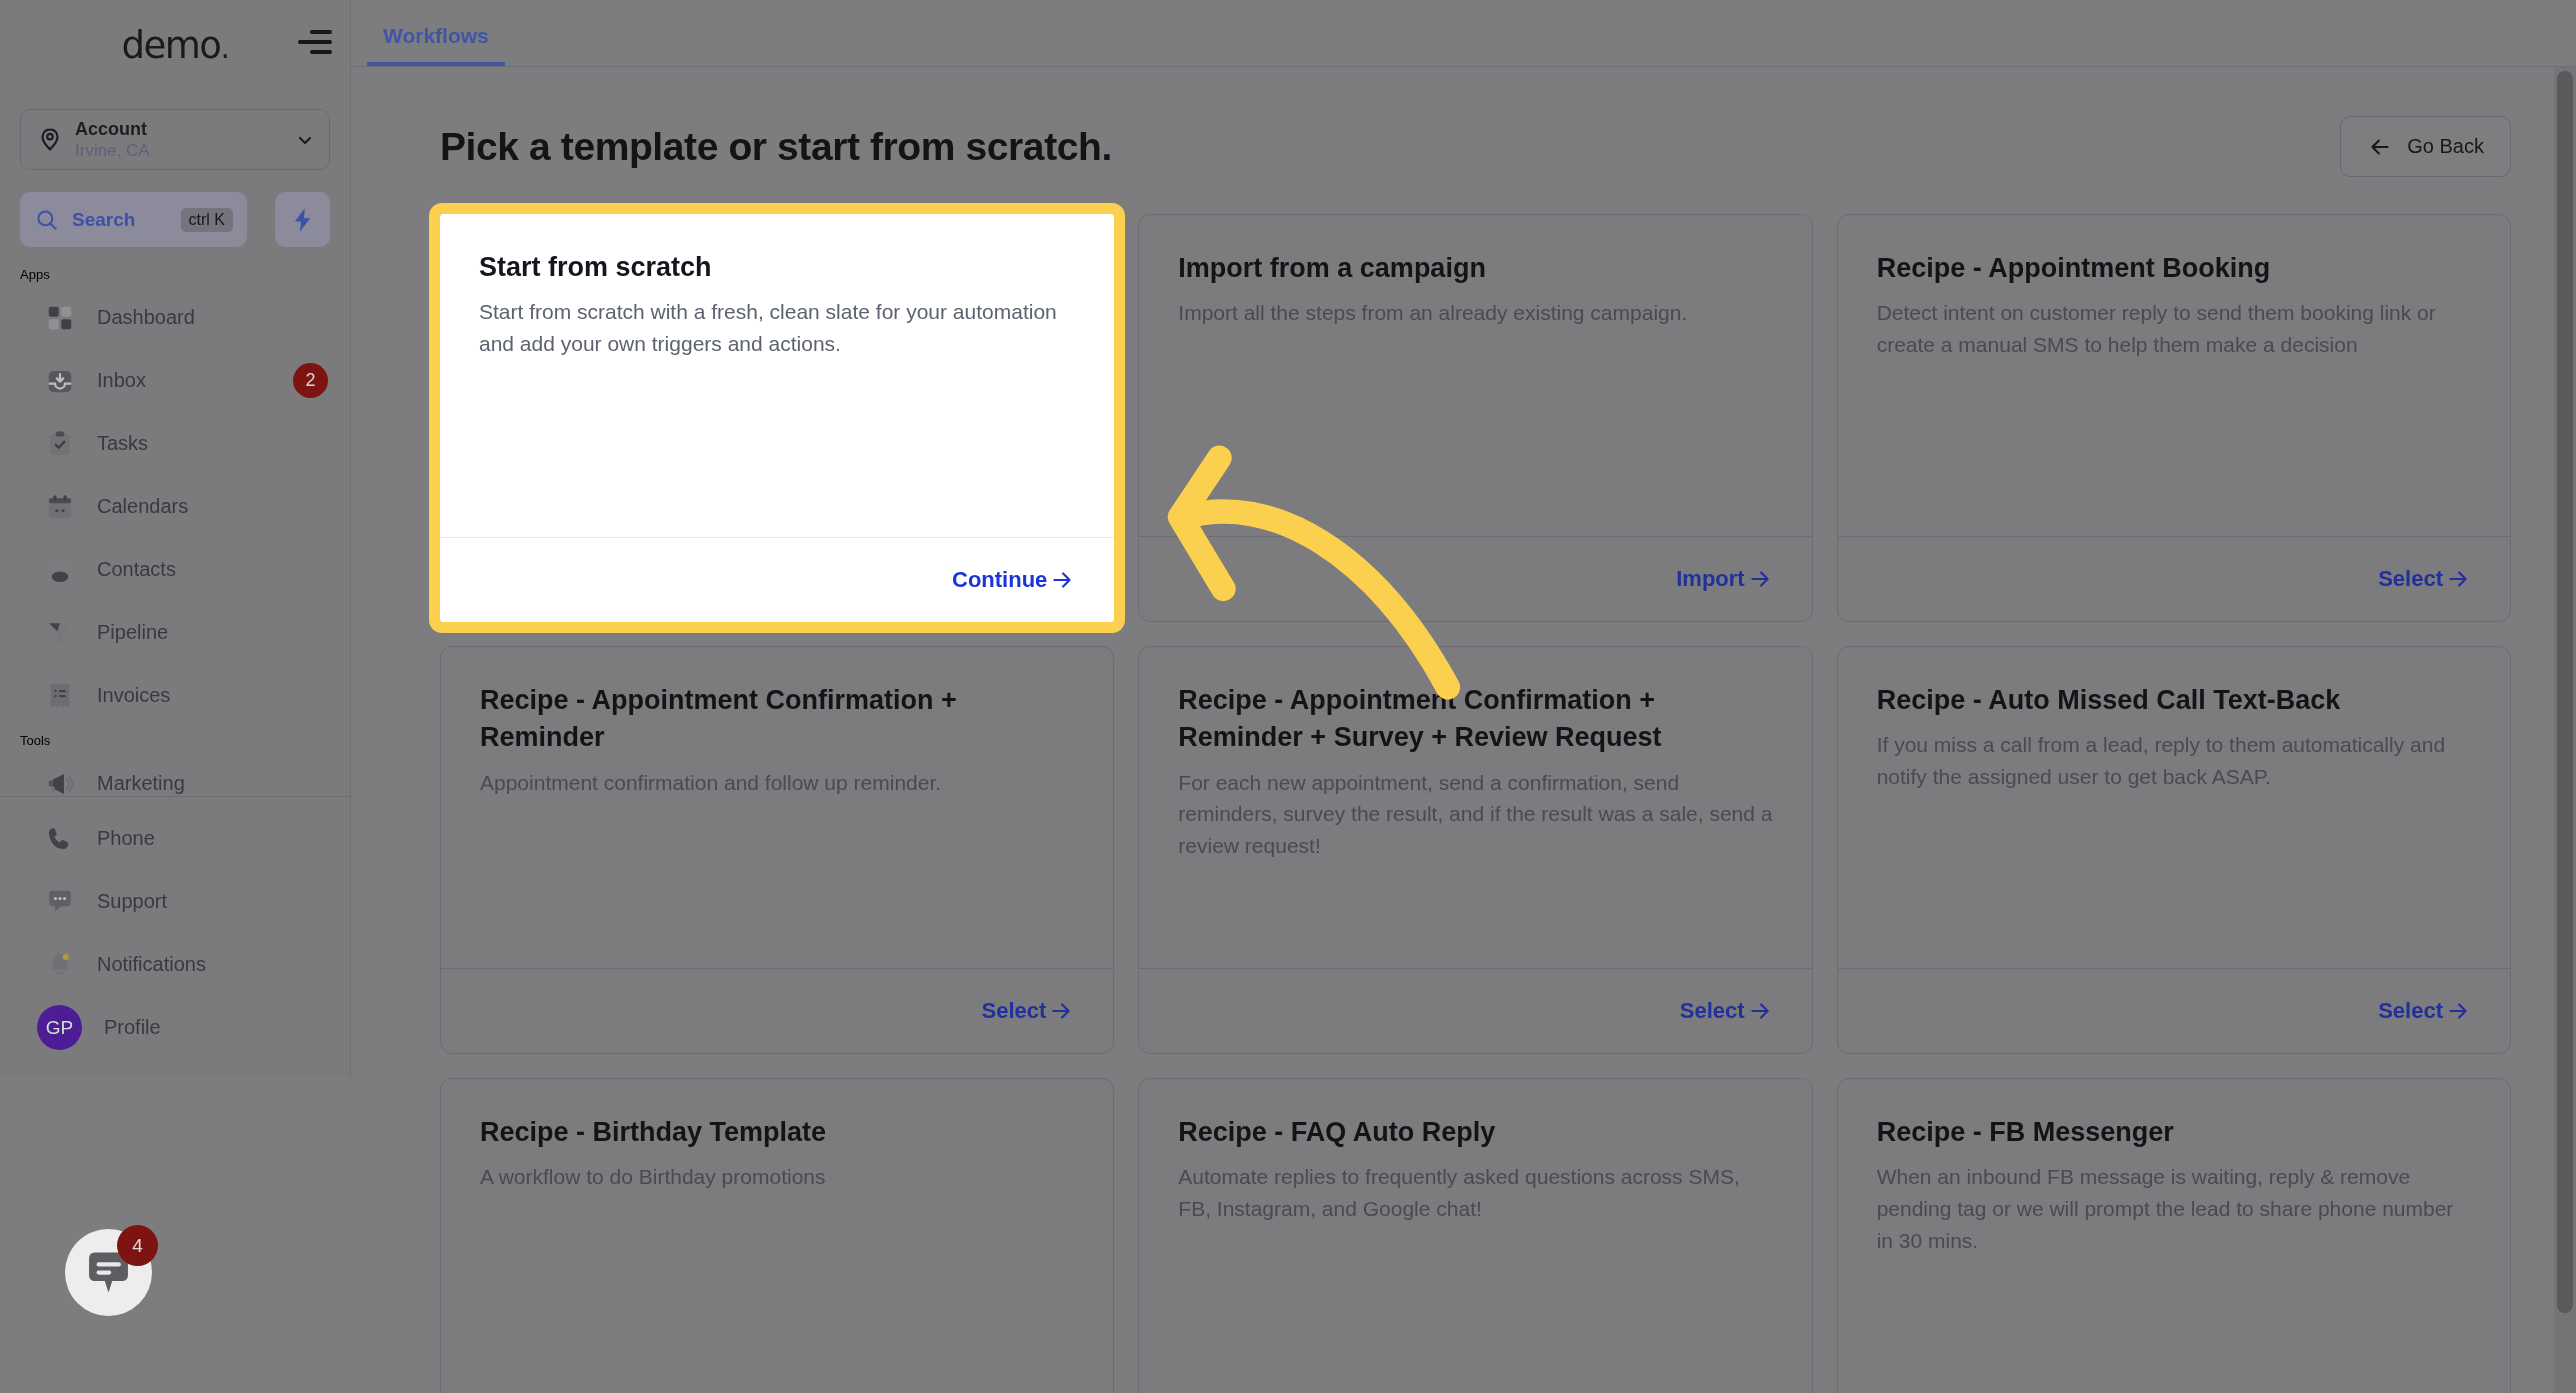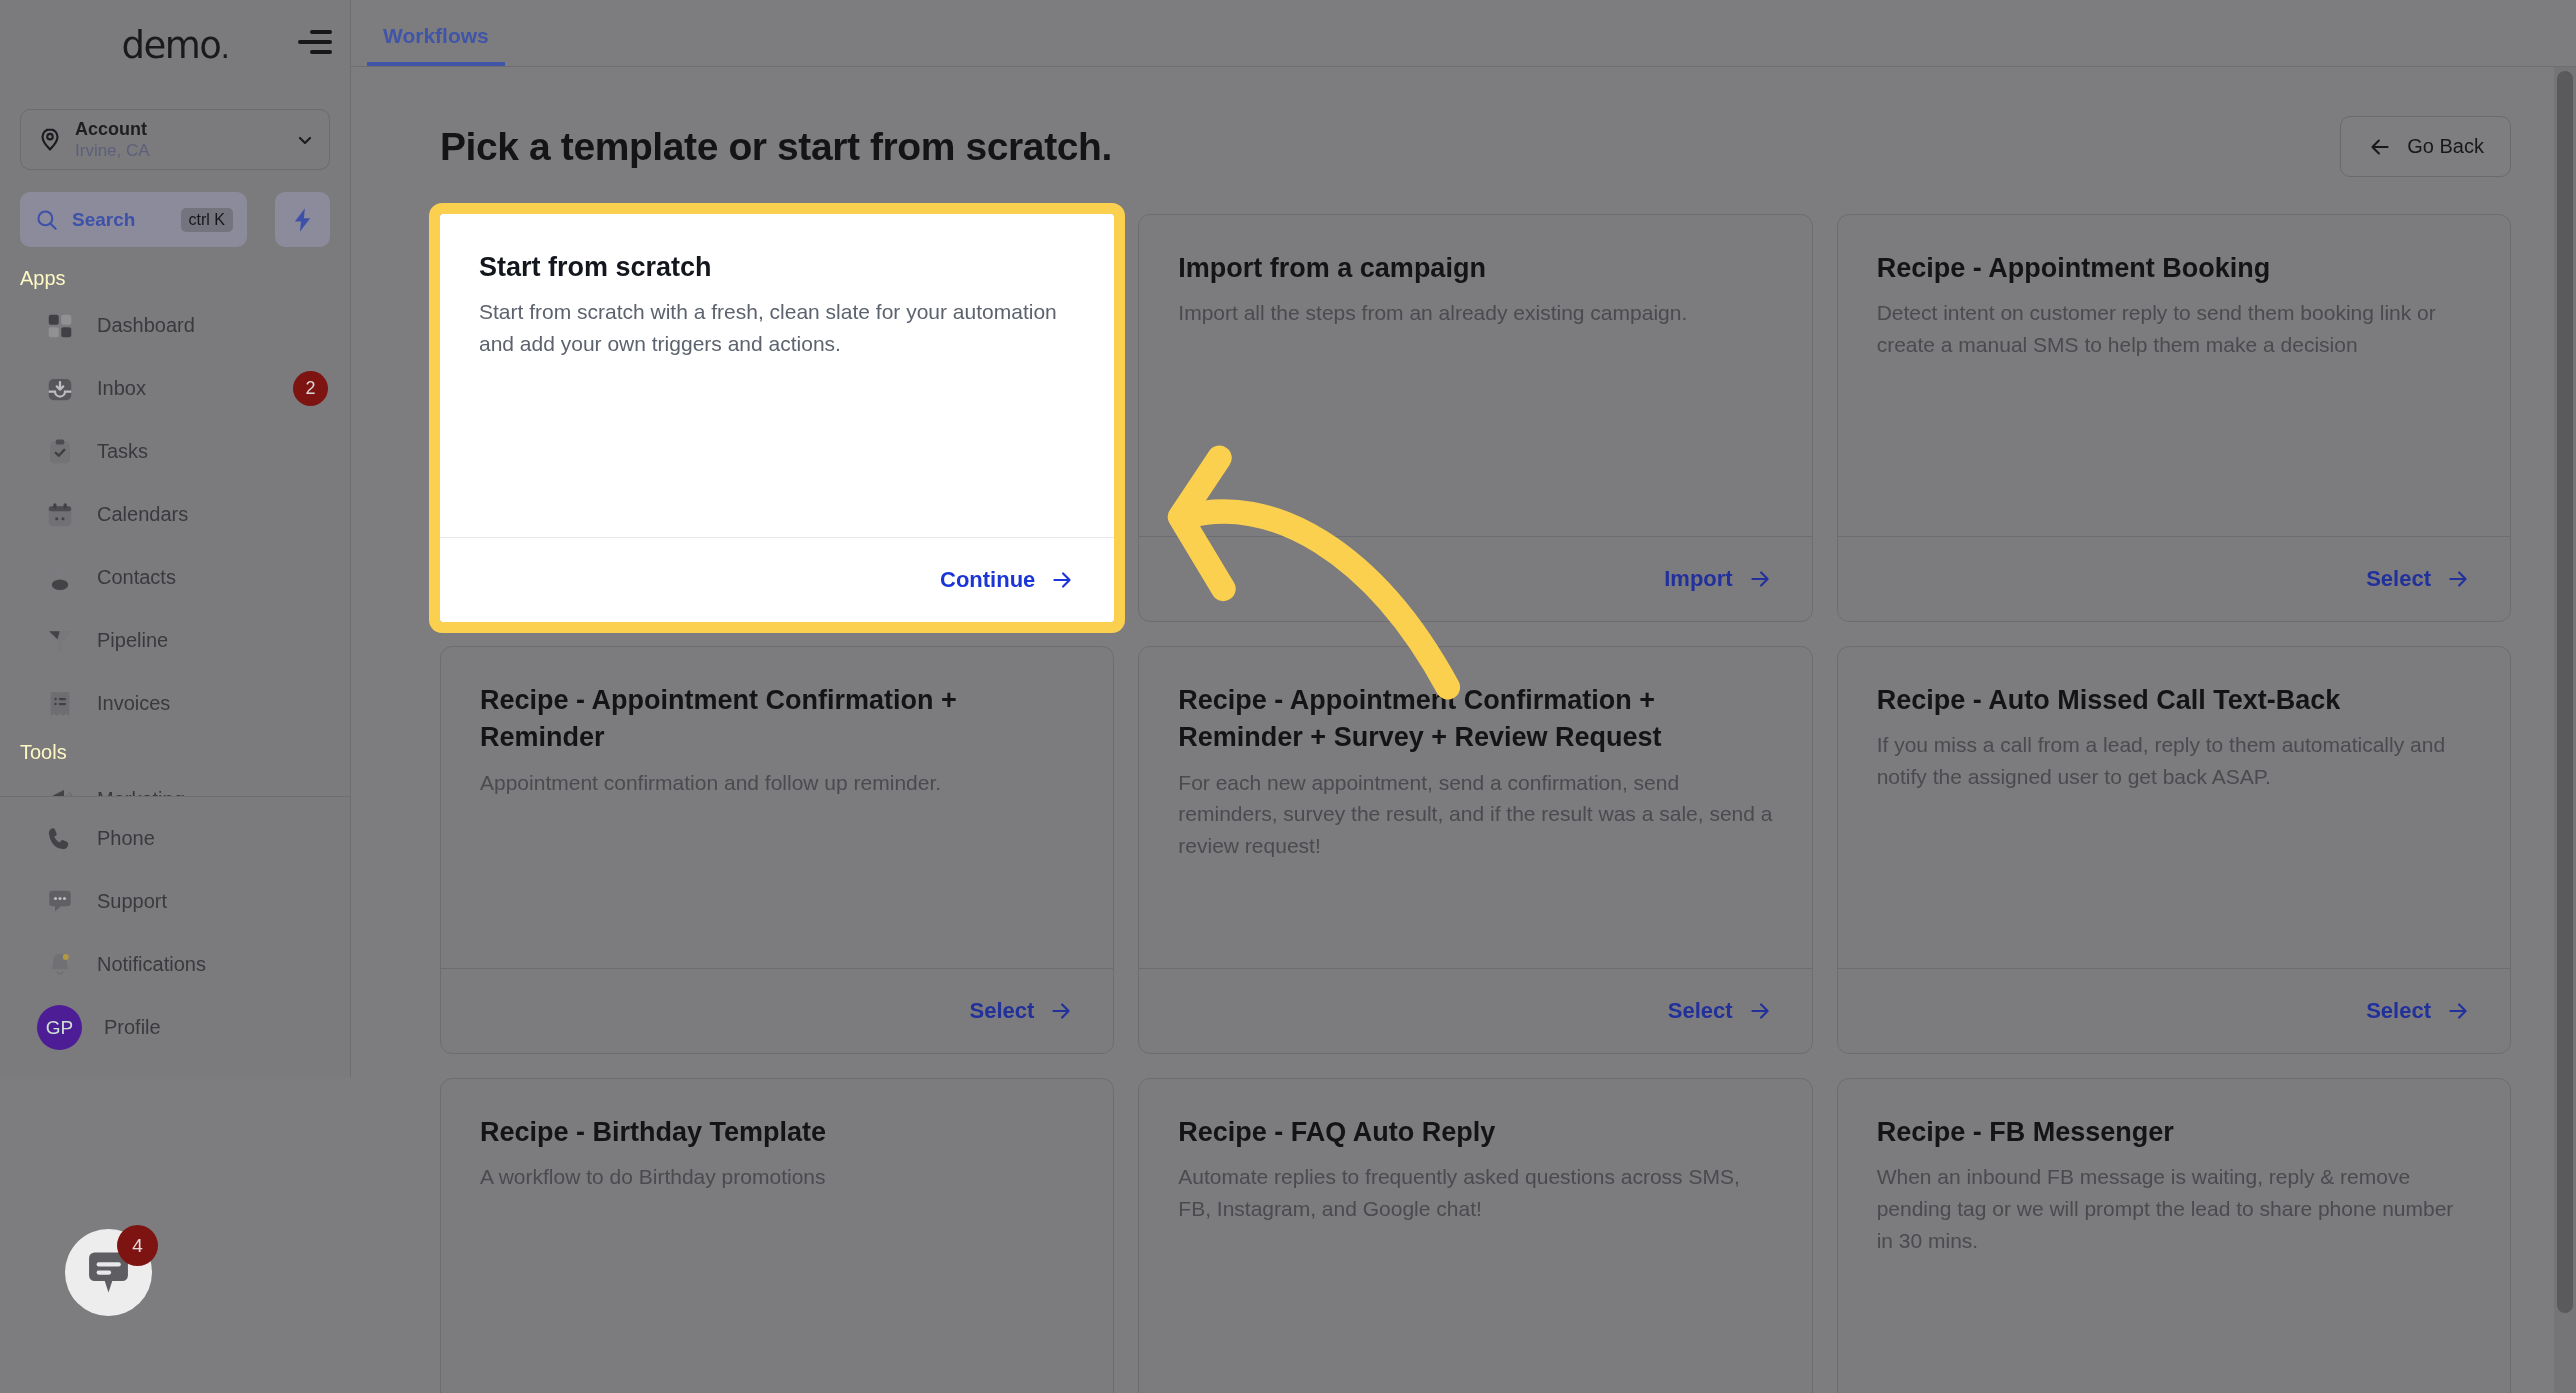--- a/index.html
+++ b/index.html
@@ -117,22 +117,22 @@
     width: 55px; height: 55px;
     background: #8b8b9c;
     border-radius: 10px;
     display: flex; align-items: center; justify-content: center;
     cursor: pointer;
   }
 
   .nav-scroll { flex: 1; overflow: hidden; padding-top: 14px; }
 
   .nav-group-label {
-    font-size: 20px;
-    color: #fef9c3;
+    font-size: 13px;
+    color: #000000;
     padding: 6px 0 4px 20px;
   }
 
   .nav-item {
     height: 63px;
     display: flex;
     align-items: center;
     padding: 0 22px 0 45px;
     cursor: pointer;
     position: relative;
@@ -250,21 +250,21 @@
     color: #4a4a4f;
     line-height: 1.52;
   }
   .card-foot {
     height: 85px;
     border-top: 1px solid #6d6d71;
     display: flex;
     align-items: center;
     justify-content: flex-end;
     padding: 0 39px;
-    gap: 14px;
+    gap: 2px;
   }
   .cta {
     font-size: 22px;
     font-weight: 700;
     color: #22309b;
     cursor: pointer;
   }
 
   
   .card.highlight {

